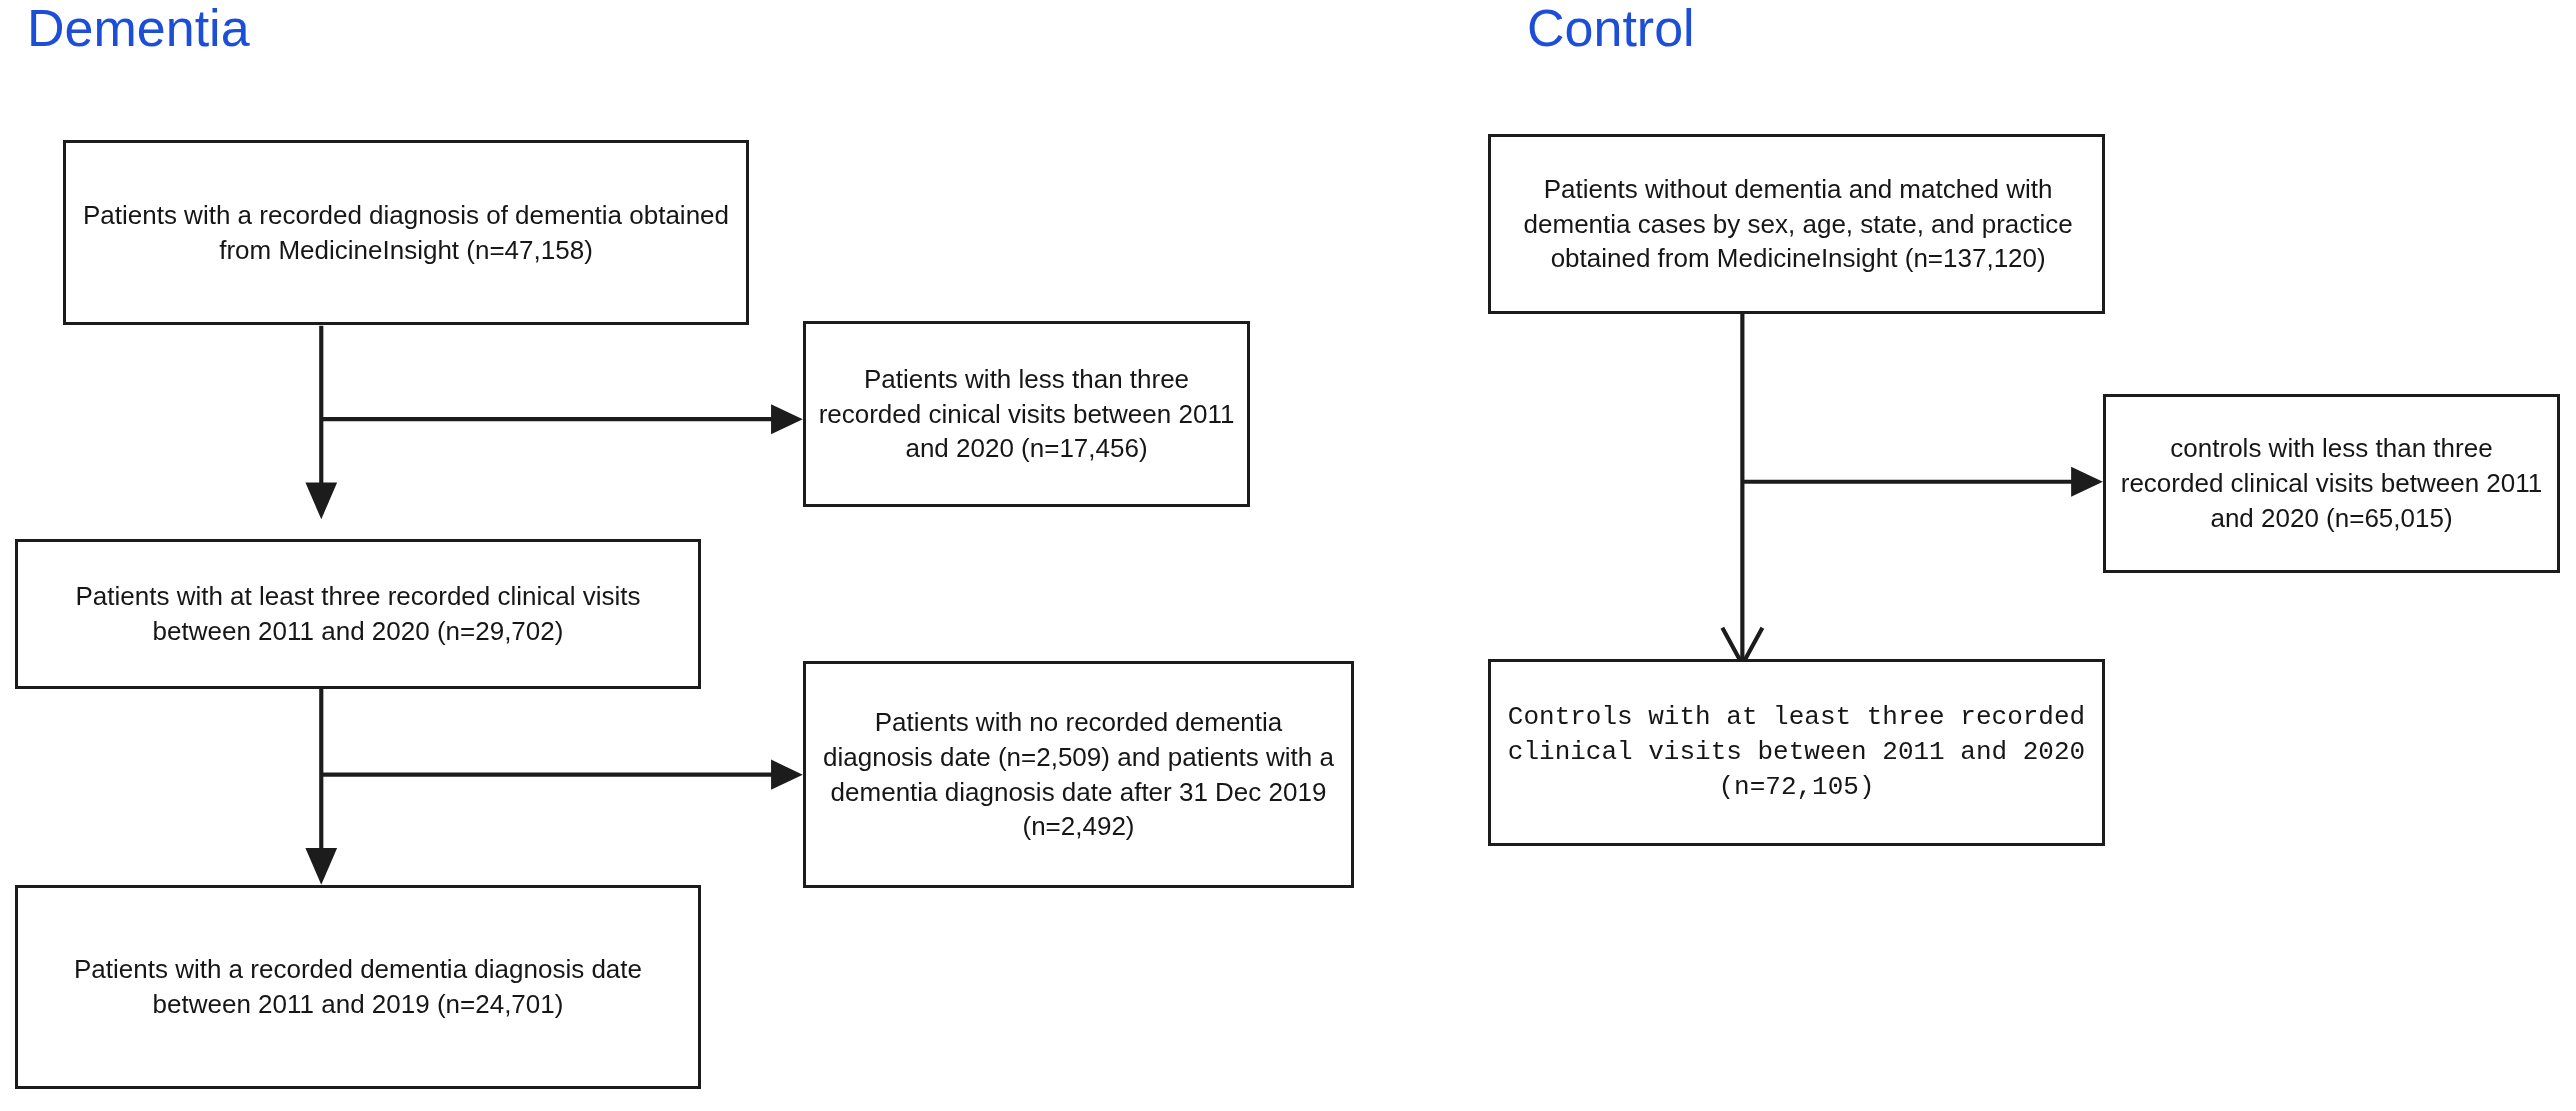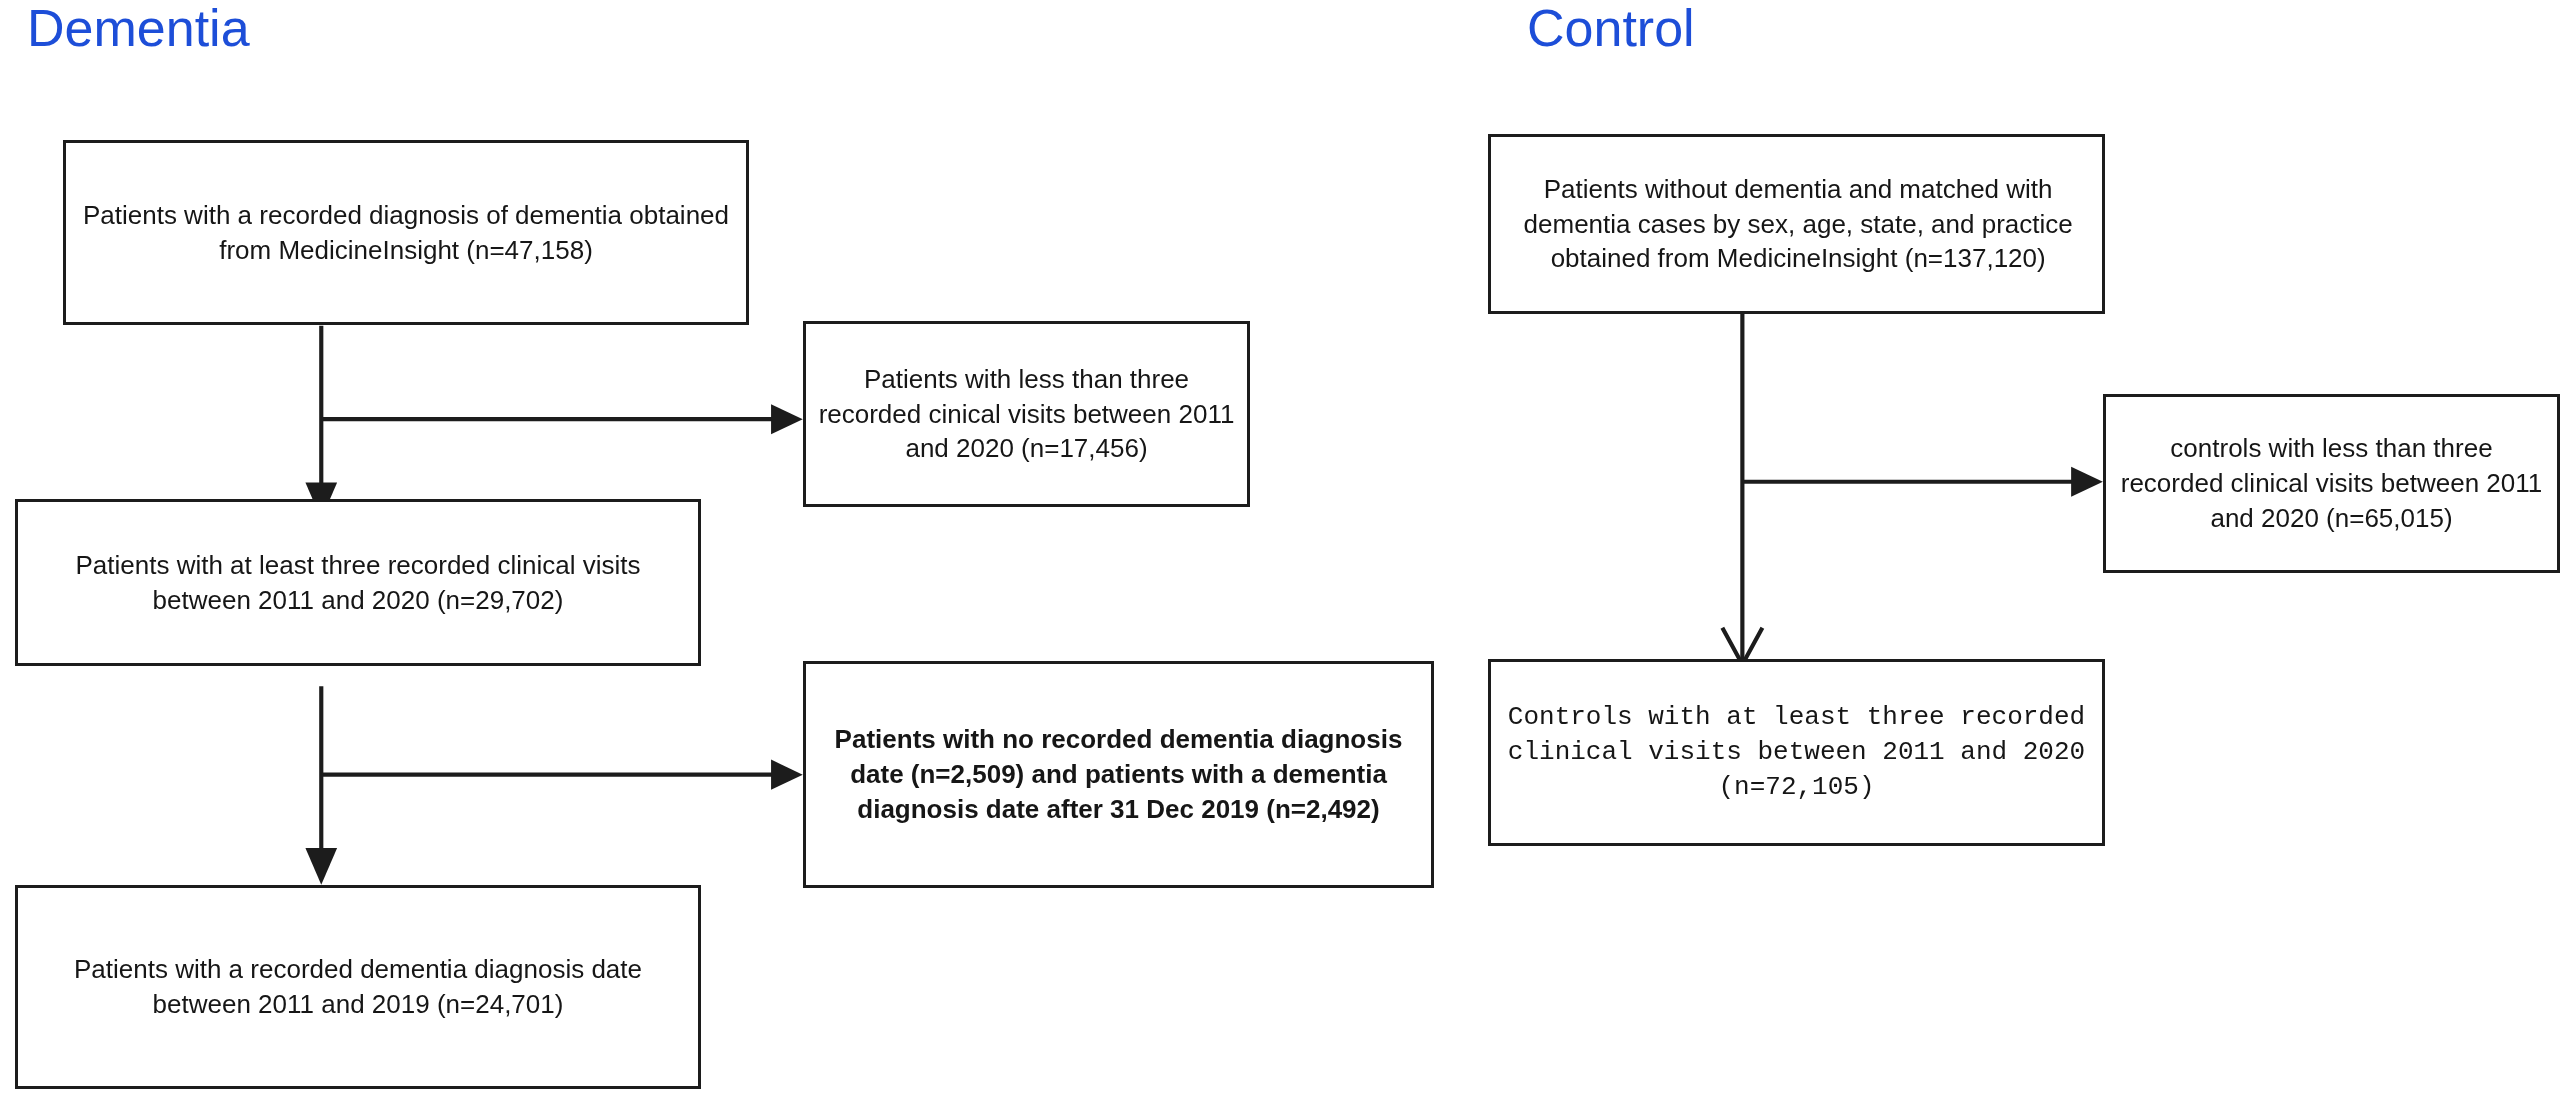--- a/index.html
+++ b/index.html
@@ -95,25 +95,25 @@
   </svg>
 
   <div class="node" style="left:15px; top:140px; width:686px; height:185px;margin-left:48px;">
     <span>Patients with a recorded diagnosis of dementia obtained from MedicineInsight (n=47,158)</span>
   </div>
 
   <div class="node" style="left:803px; top:321px; width:447px; height:186px;">
     <span>Patients with less than three recorded cinical visits between 2011 and 2020 (n=17,456)</span>
   </div>
 
-  <div class="node" style="left:15px; top:499px; width:686px; height:167px;">
+  <div class="node" style="left:15px; top:539px; width:686px; height:150px;">
     <span>Patients with at least three recorded clinical visits  between 2011 and 2020 (n=29,702)</span>
   </div>
 
-  <div class="node" style="left:803px; top:661px; width:631px; height:227px;font-weight:bold;">
+  <div class="node" style="left:803px; top:661px; width:551px; height:227px;">
     <span>Patients with no recorded dementia diagnosis date (n=2,509) and patients with a dementia diagnosis date after 31 Dec 2019 (n=2,492)</span>
   </div>
 
   <div class="node" style="left:15px; top:885px; width:686px; height:204px;">
     <span>Patients with a recorded dementia diagnosis date between 2011 and 2019 (n=24,701)</span>
   </div>
 
   <div class="node" style="left:1488px; top:134px; width:617px; height:180px;padding-left:15px;">
     <span>Patients without dementia and matched with dementia cases by sex, age, state, and practice obtained from MedicineInsight  (n=137,120)</span>
   </div>

